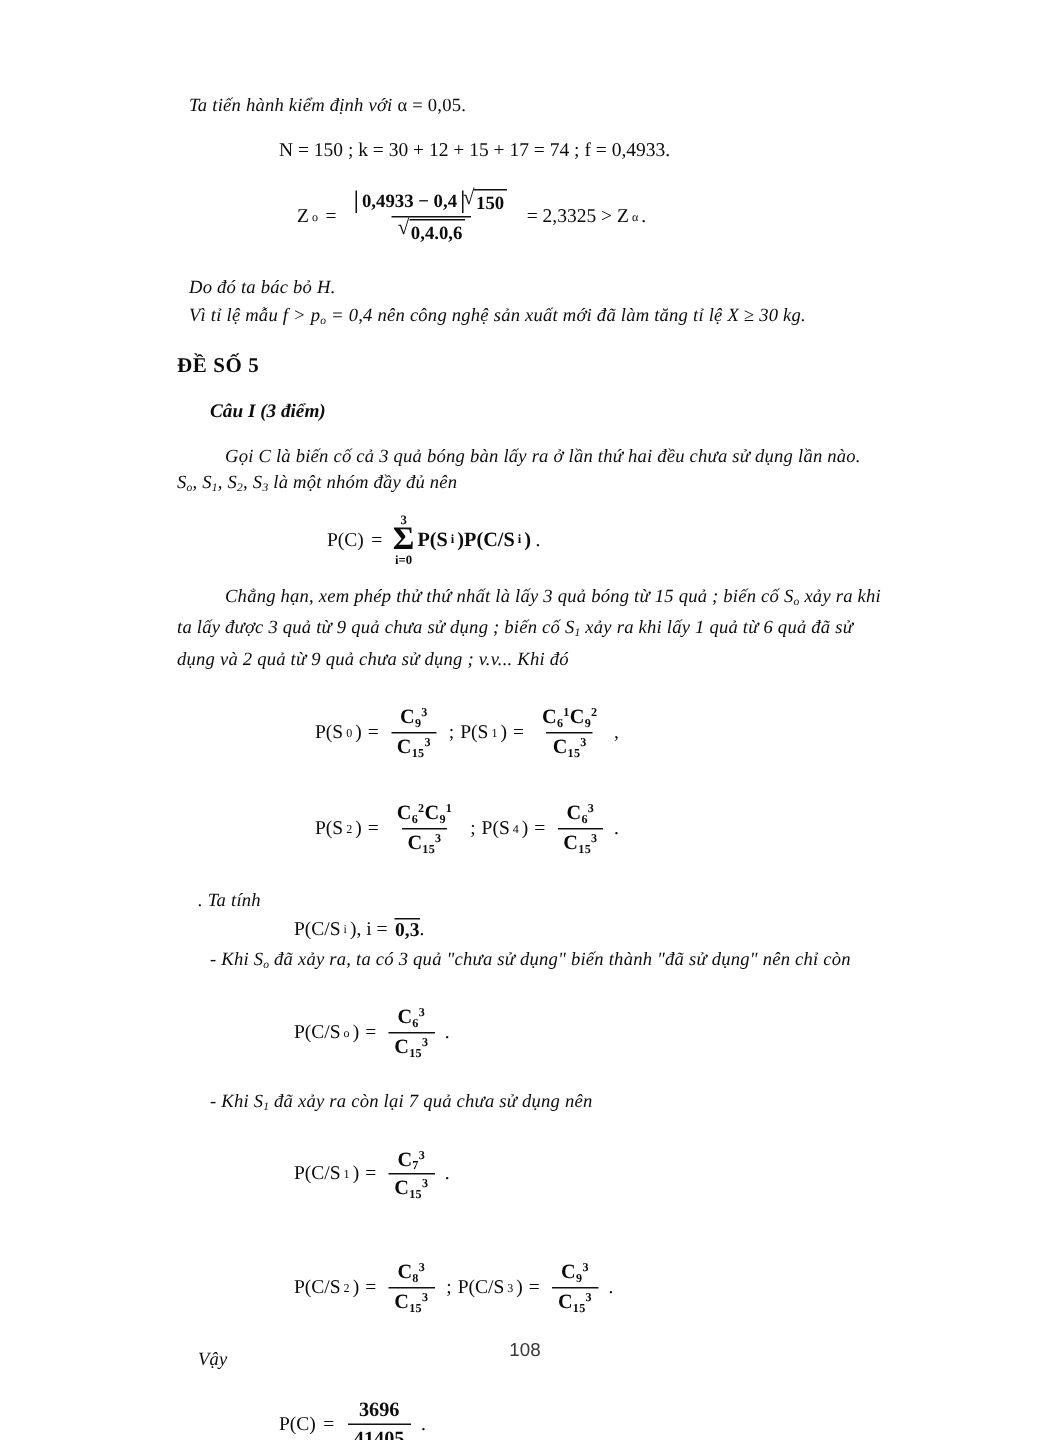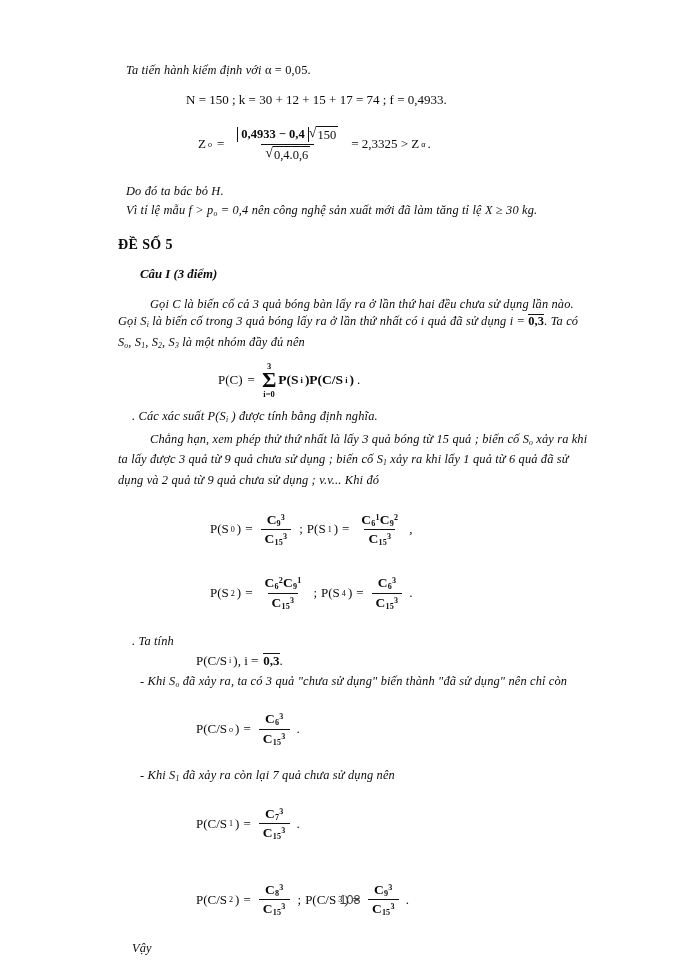--- a/index.html
+++ b/index.html
@@ -73,21 +73,21 @@
   .frac .den{padding:1px 4px 0 4px;border-top:1.3px solid #111;}
   .frac.bold{font-weight:bold;}
 
   .comb{font-weight:bold;font-size:13.5px;letter-spacing:.2px;}
   .comb sub{font-size:.6em;vertical-align:-.3em;font-weight:bold;}
   .comb sup{font-size:.6em;vertical-align:.55em;font-weight:bold;}
 
   
   .rad{display:inline-flex;align-items:stretch;}
   .rad .sign{font-size:14px;line-height:1;padding-right:0px;}
-  .rad .body{border-top:1.3px solid #111;padding:1px 2px 0 1px;font-weight:normal;}
+  .rad .body{border-top:1.3px solid #111;padding:1px 2px 0 1px;font-weight:bold;}
 
   .abs{border-left:1.3px solid #111;border-right:1.3px solid #111;padding:0 3px;font-weight:bold;}
 
   .overline{border-top:1.4px solid #111;padding-top:0px;font-weight:bold;display:inline-block;line-height:1.05;}
 
   
   .sum{
     display:inline-flex;flex-direction:column;align-items:center;
     line-height:1;margin:0 2px;
   }
@@ -154,25 +154,20 @@
     <div class="gap14"></div>
     <div class="heading">ĐỀ SỐ 5</div>
 
     <div class="gap14"></div>
     <div class="cau">Câu I (3 điểm)</div>
 
     <div class="gap14"></div>
 
     <div class="p" style="padding-left:32px;">Gọi C là biến cố cả 3 quả bóng bàn lấy ra ở lần thứ hai đều chưa sử dụng lần nào.</div>
     <div class="p">
-      <span>Gọi S</span><sub>i</sub>
-      <span>là biến cố  trong 3 quả bóng lấy ra ở lần thứ nhất có i quả đã sử dụng i =</span>
-      <span class="overline" style="font-style:normal;">0,3</span><span>. Ta có</span>
-    </div>
-    <div class="p">
       <span>
         <span>S</span><sub>o</sub>,
         <span>S</span><sub>1</sub>,
         <span>S</span><sub>2</sub>,
         <span>S</span><sub>3</sub>
       </span>
       <span>là một nhóm đầy đủ nên</span>
     </div>
 
     <div class="gap8"></div>
@@ -189,24 +184,20 @@
         <span>P(S</span>
           <sub>i</sub>
           <span>)P(C/S</span>
           <sub>i</sub>
           <span>)</span>
       </span>
       <span class="math" style="margin-left:3px;">.</span>
     </div>
 
     <div class="gap10"></div>
-    <div class="p" style="padding-left:14px;">
-      <span>. Các xác suất P(S</span><sub>i</sub>
-      <span>) được tính bằng định nghĩa.</span>
-    </div>
 
     <div class="p" style="padding-left:32px;margin-top:2px;">
       <span>Chẳng hạn, xem phép thử thứ nhất là lấy 3 quả bóng từ 15 quả ; biến cố S</span><sub>o</sub>
       <span>xảy ra khi</span>
     </div>
     <div class="p">
       <span>ta lấy được 3 quả từ 9 quả chưa sử dụng ; biến cố S</span><sub>1</sub>
       <span>xảy ra khi lấy 1  quả từ 6 quả đã sử</span>
     </div>
     <div class="p">dụng và 2 quả từ 9 quả chưa sử dụng ; v.v... Khi đó</div>

